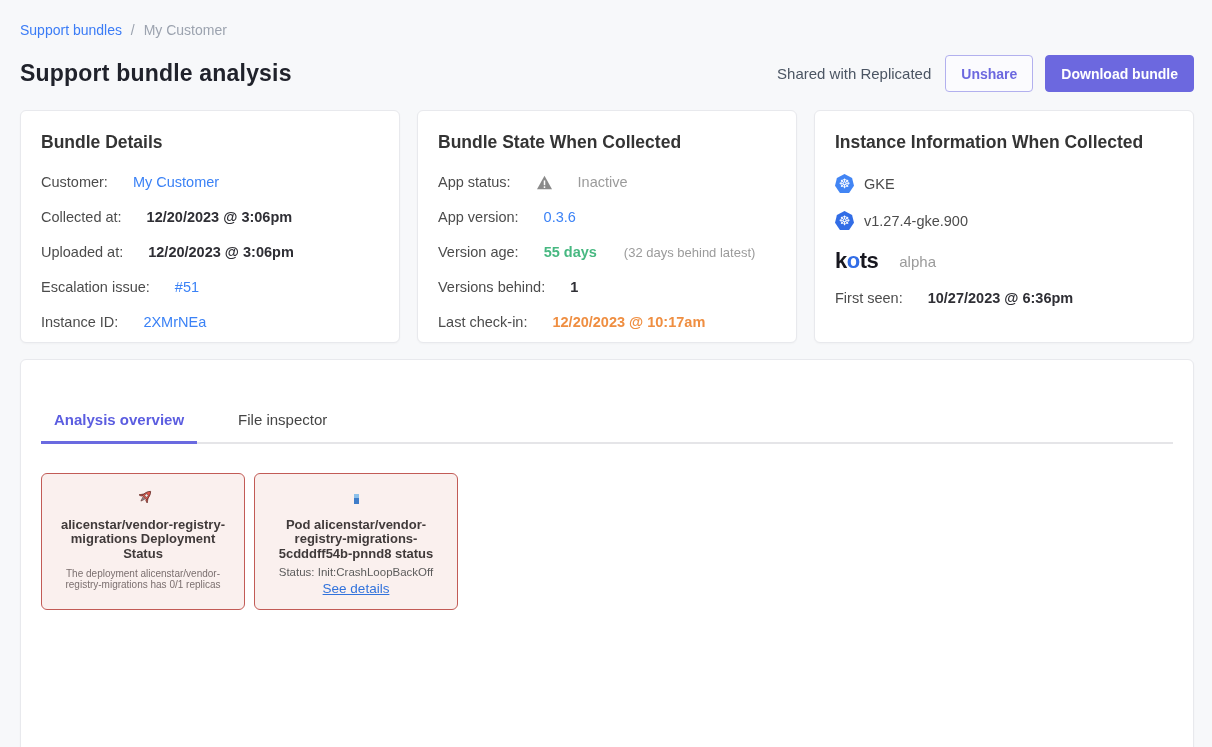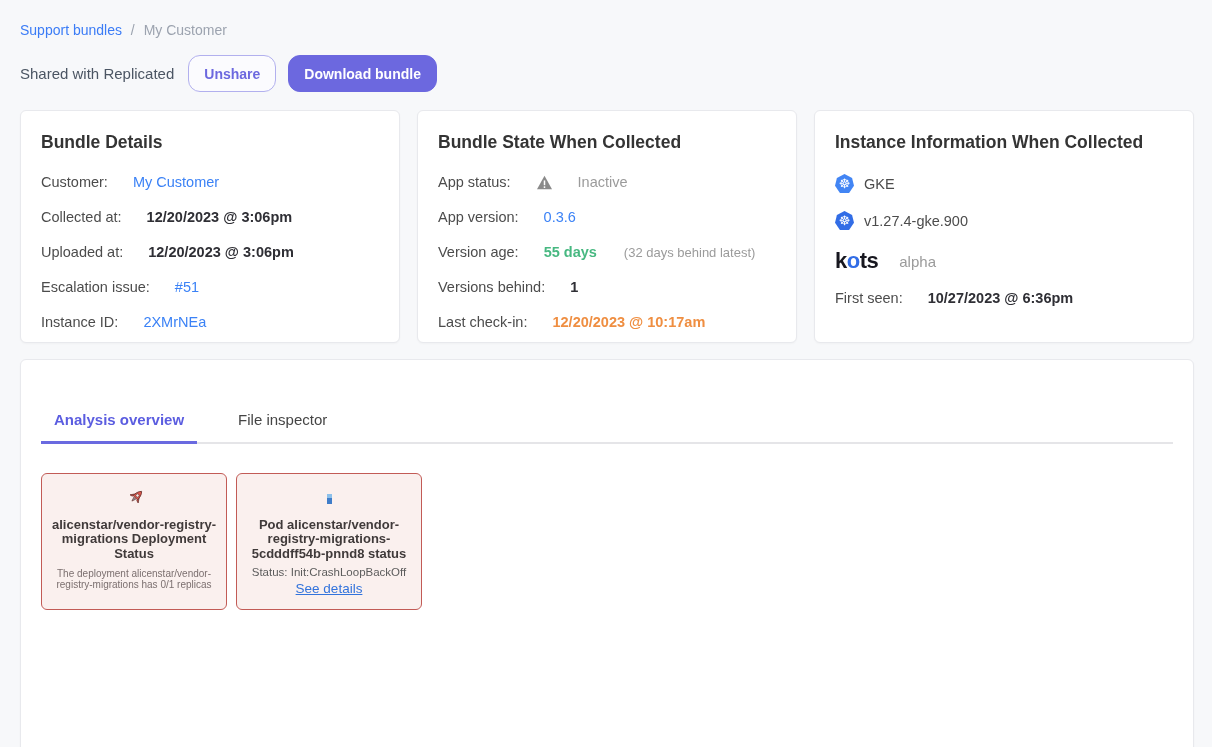--- a/index.html
+++ b/index.html
@@ -15,21 +15,21 @@
   .breadcrumb { font-size: 14px; margin-top: 2px; }
   .breadcrumb a { color: #3b7cf6; text-decoration: none; cursor: pointer; }
   .breadcrumb .sep, .breadcrumb .current { color: #9ca3af; }
   .breadcrumb .sep { margin: 0 5px; }
 
   
   .header-row { display: flex; align-items: center; justify-content: space-between; margin-top: 17px; }
   h1 { font-size: 23px; font-weight: 700; color: #20222b; letter-spacing: 0.2px; }
   .header-actions { display: flex; align-items: center; gap: 12px; }
   .shared-text { font-size: 15px; color: #4b5563; margin-right: 2px; }
-  .btn { font-family: inherit; font-size: 14px; font-weight: 700; border-radius: 12px; height: 37px; padding: 0 15px; cursor: pointer; }
+  .btn { font-family: inherit; font-size: 14px; font-weight: 700; border-radius: 4px; height: 37px; padding: 0 15px; cursor: pointer; }
   .btn-outline { background: #fbfbfe; border: 1px solid #b2b0ee; color: #6c68df; }
   .btn-primary { background: #6c68df; border: 1px solid #6c68df; color: #ffffff; }
 
   
   .cards-row { display: grid; grid-template-columns: 1fr 1fr 1fr; gap: 17px; margin-top: 18px; }
   .card {
     background: #ffffff;
     border: 1px solid #e8e9ed;
     border-radius: 6px;
     padding: 21px 20px;
@@ -71,21 +71,21 @@
   .filter-row { display: flex; gap: 13px; margin-top: 21px; align-items: flex-start; }
   .checkbox {
     width: 16px; height: 16px; border-radius: 3px; background: #e8457d; flex: none;
     margin-top: 10px; display: flex; align-items: center; justify-content: center; cursor: pointer;
   }
   .filter-label { font-size: 15px; color: #2b2b2b; }
   .filter-desc { font-size: 13.5px; color: #a2a2a2; margin-top: 7px; }
 
   .err-cards { display: flex; gap: 9px; margin-top: 29px; }
   .err-card {
-    width: 186px; min-height: 126px;
+    width: 204px; min-height: 126px;
     background: #faf0ee; border: 1px solid #c25b56; border-radius: 6px;
     padding: 11px 10px 12px; text-align: center;
   }
   .err-icon-wrap { height: 27px; display: flex; align-items: center; justify-content: center; }
   .pod-icon { width: 5px; height: 10px; background: linear-gradient(#8cc0ea 0 45%, #3f7dc9 45% 100%); display: inline-block; }
   .err-title { font-size: 13px; font-weight: 700; color: #403a3a; line-height: 1.1; margin-top: 6px; word-break: break-word; }
   .err-body { font-size: 10px; color: #7b6f6f; line-height: 1.15; margin-top: 7px; }
   .err-status { font-size: 11.5px; color: #5c5c5c; margin-top: 5px; }
   .err-link { display: inline-block; font-size: 13.5px; color: #3273dc; text-decoration: underline; margin-top: 3px; cursor: pointer; }
 </style>
@@ -94,20 +94,21 @@
 
 <div class="page">
 
   <div class="breadcrumb">
     <a>Support bundles</a>
     <span class="sep">/</span>
     <span class="current">My Customer</span>
   </div>
 
   <div class="header-row">
+    <h1>Support bundle analysis</h1>
     <div class="header-actions">
       <span class="shared-text">Shared with Replicated</span>
       <button class="btn btn-outline">Unshare</button>
       <button class="btn btn-primary">Download bundle</button>
     </div>
   </div>
 
   <div class="cards-row">
 
     <div class="card">

